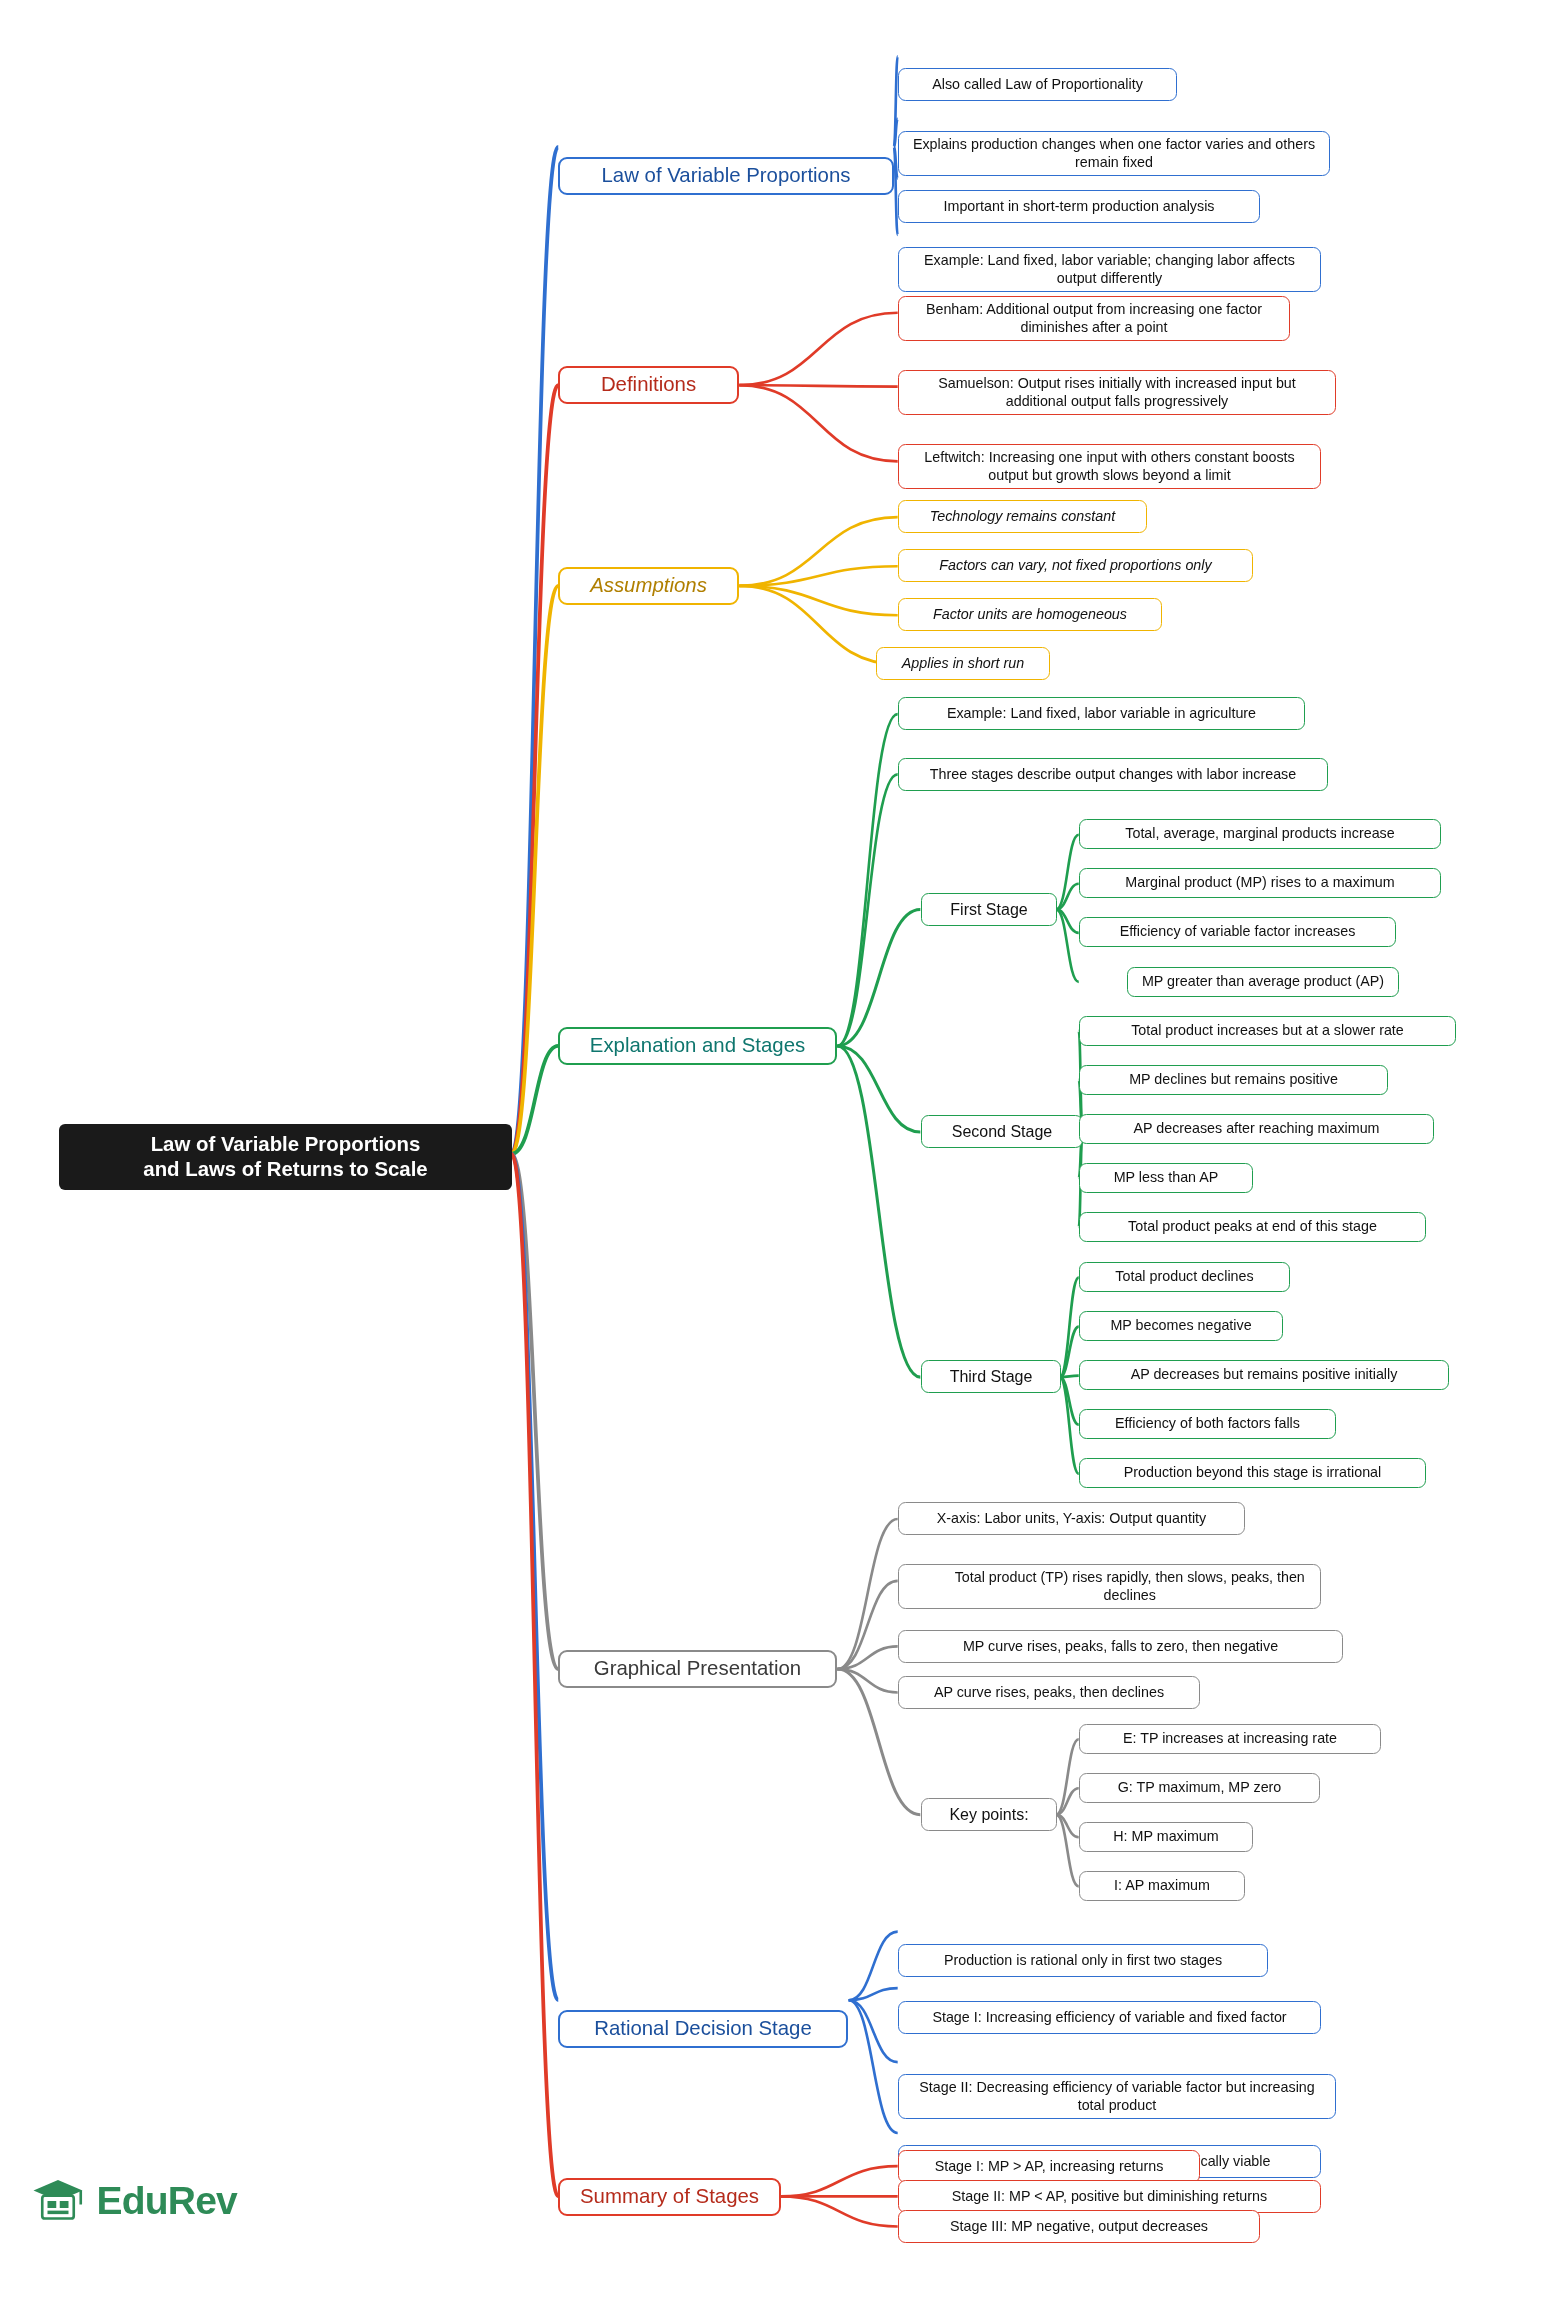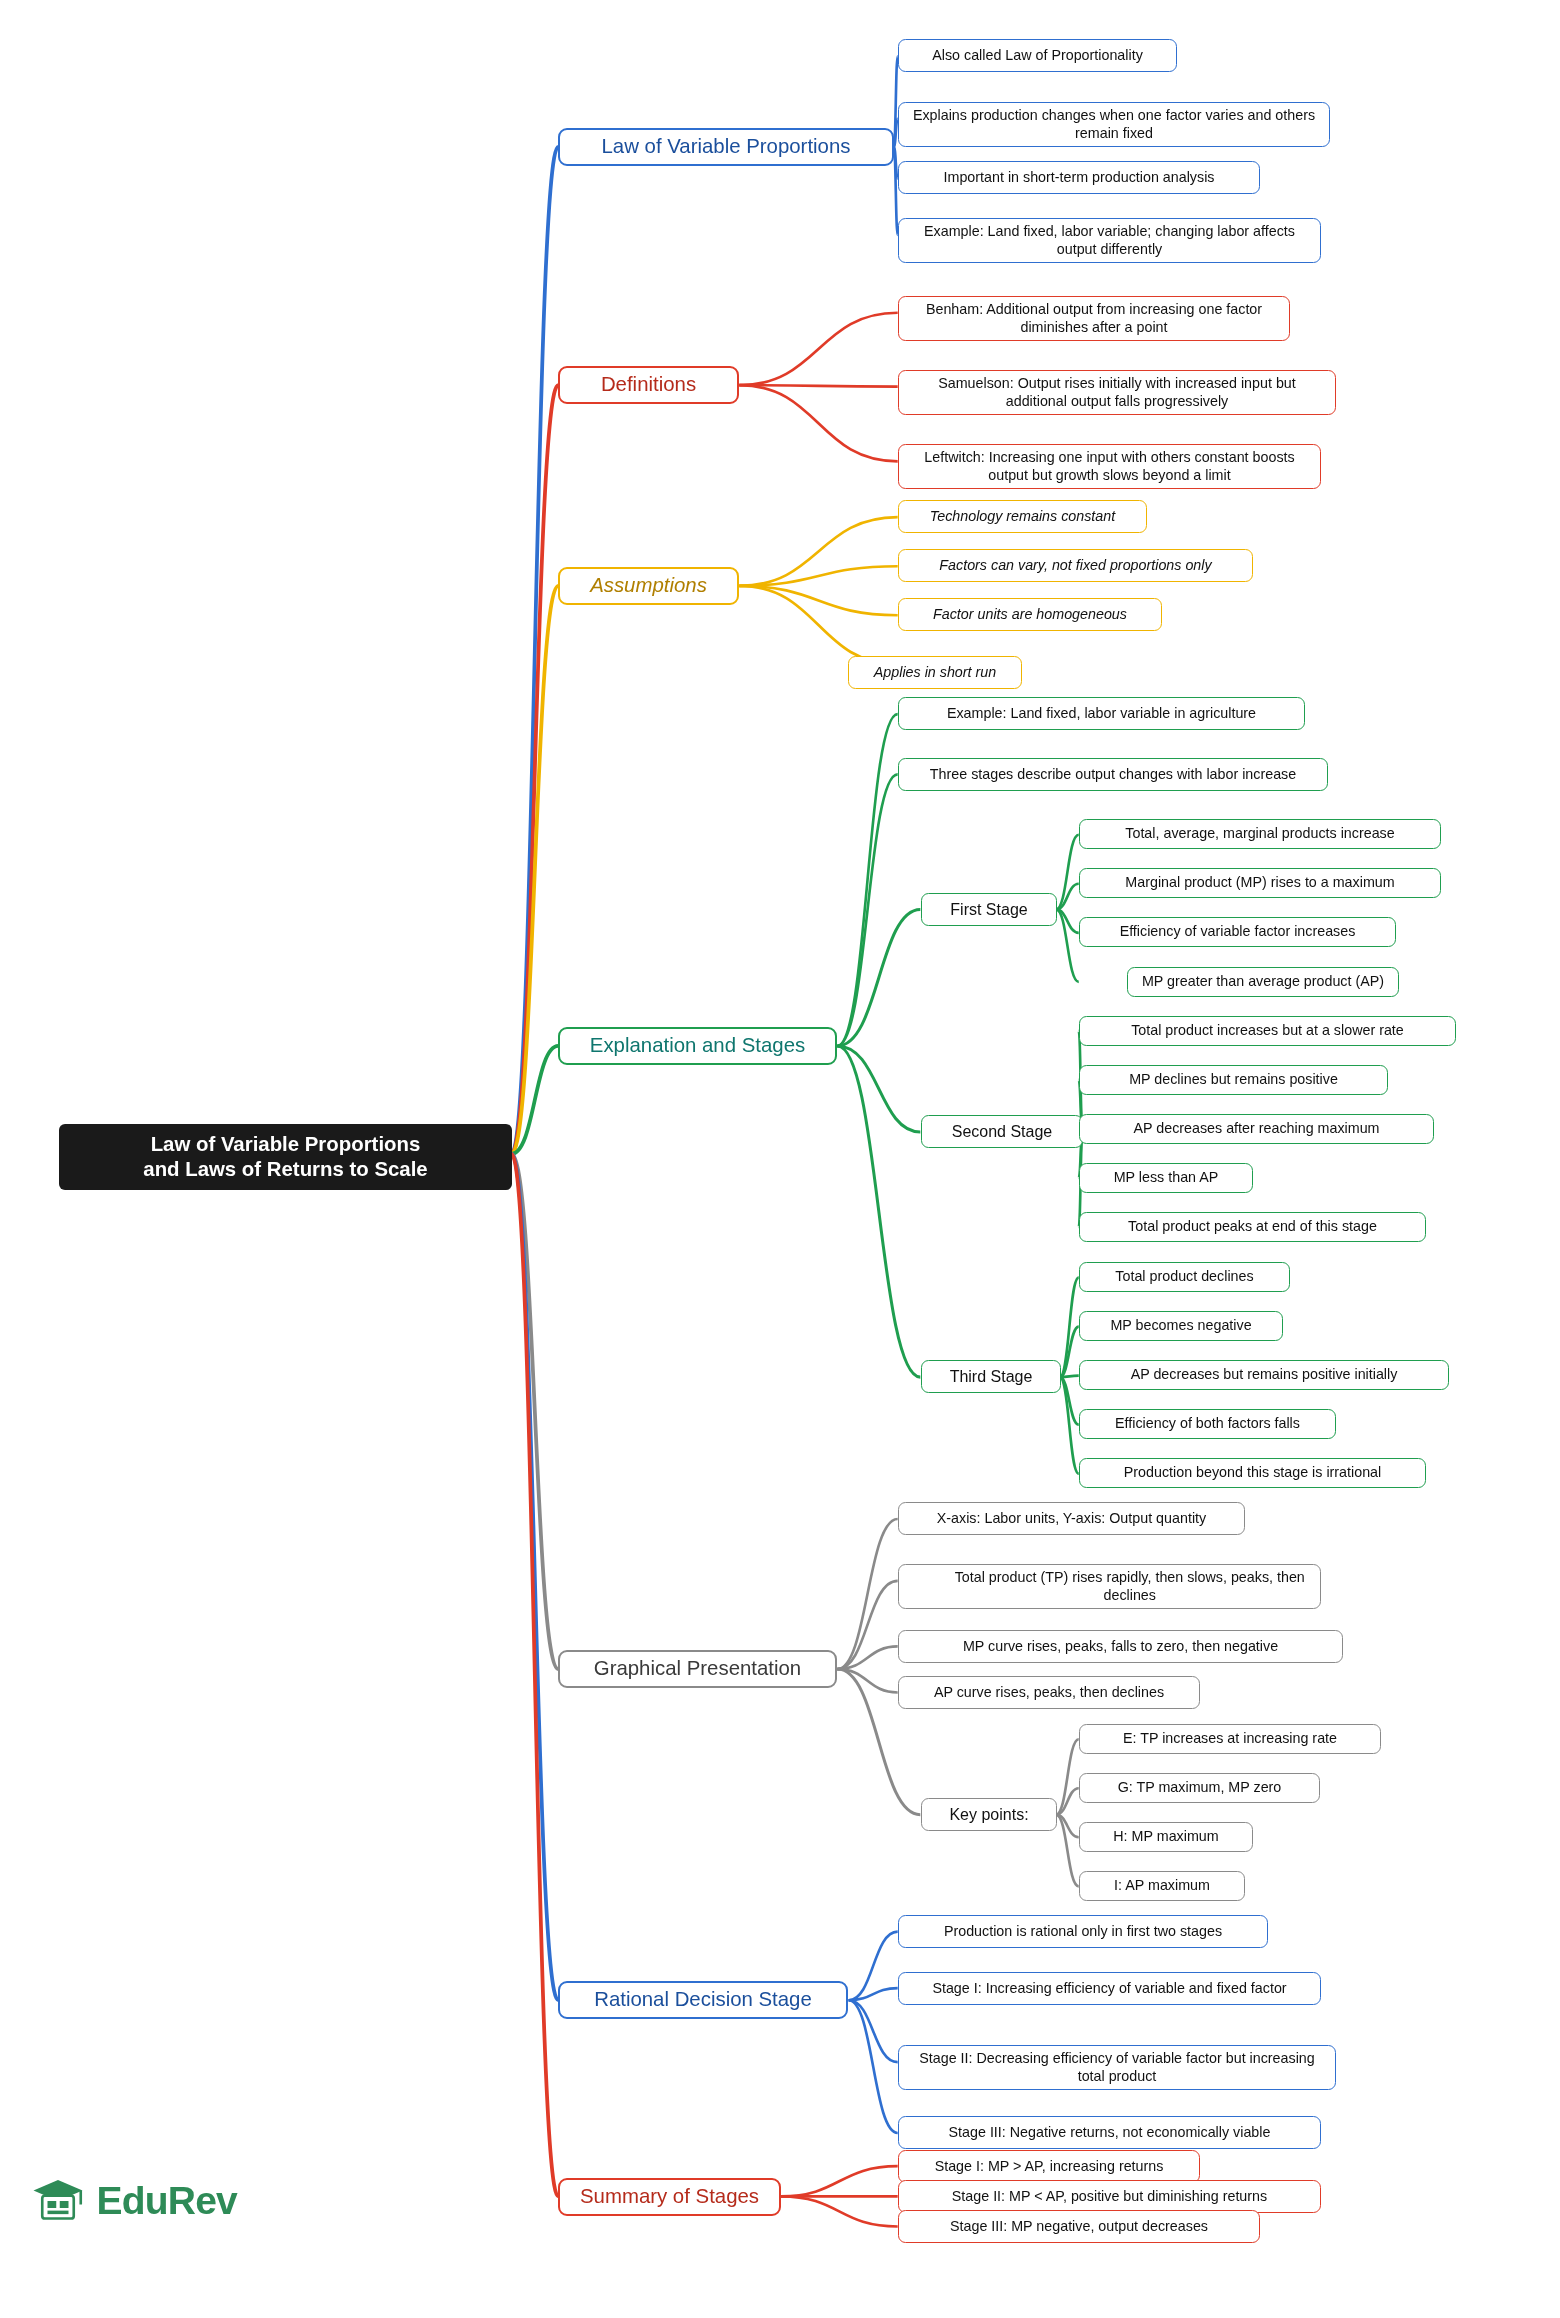--- a/index.html
+++ b/index.html
@@ -4,21 +4,21 @@
 <style>
   html,body{margin:0;padding:0;background:#ffffff;}
   body{width:1560px;height:2319px;font-family:"Liberation Sans",sans-serif;position:relative;overflow:hidden;}
   #canvas{position:absolute;left:0;top:0;width:1560px;height:2319px;}
   svg.links{position:absolute;left:0;top:0;width:1560px;height:2319px;pointer-events:none;}
   .node{position:absolute;box-sizing:border-box;display:flex;align-items:center;justify-content:center;text-align:center;background:#ffffff;border-radius:7.5px;line-height:1.25;}
   .root{background:#1a1a1a;color:#ffffff;font-weight:bold;border-radius:6px;font-size:20.4px;padding:7.5px 10.6px;border:none;}
   .branch{font-size:20.4px;padding:4.5px 10.6px;border-width:2.3px;border-style:solid;border-radius:9px;background:#ffffff;}
   .leaf{font-size:14.3px;padding:3.8px 7.5px;border-width:1.9px;border-style:solid;border-radius:7.5px;background:#ffffff;color:#111;}
   .sub{font-size:16px;padding:3.8px 7.5px;border-width:1.9px;border-style:solid;border-radius:7.5px;background:#ffffff;color:#111;}
-  .c-blue{border-color:#2f6fd0;color:#1b4f9c;}
+  .c-blue{border-color:#2f6fd0;color:#1b4f9c;margin-top:29px;}
   .c-red{border-color:#e03b28;color:#b52b1b;}
   .c-yellow{border-color:#f0b400;color:#b07f00;font-style:italic;}
   .c-green{border-color:#1f9e4f;color:#0f766e;}
   .c-gray{border-color:#8a8a8a;color:#3a3a3a;}
   .leaf.c-blue,.leaf.c-red,.leaf.c-yellow,.leaf.c-green,.leaf.c-gray,
   .sub.c-blue,.sub.c-red,.sub.c-yellow,.sub.c-green,.sub.c-gray{color:#111;}
   #logo{position:absolute;left:30px;top:2173px;display:flex;align-items:center;gap:10.6px;}
   #logo .cap{width:56px;height:56px;}
   #logo .txt{font-size:39px;font-weight:bold;color:#2e8b57;letter-spacing:-0.8px;}
 </style>
@@ -92,21 +92,21 @@
       <div class="node leaf c-blue" style="left: 898px; top: 161px; width: 362px; min-height: 33px;">Important in short-term production analysis</div>
       <div class="node leaf c-blue" style="left: 898px; top: 218px; width: 423px; min-height: 33px;">Example: Land fixed, labor variable; changing labor affects output differently</div>
       <div class="node branch c-red" style="left: 558px; top: 366px; width: 181px; height: 38px;">Definitions</div>
       <div class="node leaf c-red" style="left: 898px; top: 296px; width: 392px; min-height: 33px;">Benham: Additional output from increasing one factor diminishes after a point</div>
       <div class="node leaf c-red" style="left: 898px; top: 370px; width: 438px; min-height: 33px;">Samuelson: Output rises initially with increased input but additional output falls progressively</div>
       <div class="node leaf c-red" style="left: 898px; top: 444px; width: 423px; min-height: 33px;">Leftwitch: Increasing one input with others constant boosts output but growth slows beyond a limit</div>
       <div class="node branch c-yellow" style="left: 558px; top: 567px; width: 181px; height: 38px;">Assumptions</div>
       <div class="node leaf c-yellow" style="left: 898px; top: 500px; width: 249px; min-height: 33px;">Technology remains constant</div>
       <div class="node leaf c-yellow" style="left: 898px; top: 549px; width: 355px; min-height: 33px;">Factors can vary, not fixed proportions only</div>
       <div class="node leaf c-yellow" style="left: 898px; top: 598px; width: 264px; min-height: 33px;">Factor units are homogeneous</div>
-      <div class="node leaf c-yellow" style="left: 848px; top: 647px; width: 174px; min-height: 33px; margin-top: 9px;">Applies in short run</div>
+      <div class="node leaf c-yellow" style="left: 876px; top: 647px; width: 174px; min-height: 33px;">Applies in short run</div>
       <div class="node branch c-green" style="left: 558px; top: 1027px; width: 279px; height: 38px;">Explanation and Stages</div>
       <div class="node leaf c-green" style="left: 898px; top: 697px; width: 407px; min-height: 33px;">Example: Land fixed, labor variable in agriculture</div>
       <div class="node leaf c-green" style="left: 898px; top: 758px; width: 430px; min-height: 33px;">Three stages describe output changes with labor increase</div>
       <div class="node sub c-green" style="left: 921px; top: 893px; width: 136px; height: 33px;">First Stage</div>
       <div class="node leaf c-green" style="left: 1079px; top: 819px; width: 362px; min-height: 30px;">Total, average, marginal products increase</div>
       <div class="node leaf c-green" style="left: 1079px; top: 868px; width: 362px; min-height: 30px;">Marginal product (MP) rises to a maximum</div>
       <div class="node leaf c-green" style="left: 1079px; top: 917px; width: 317px; min-height: 30px;">Efficiency of variable factor increases</div>
       <div class="node leaf c-green" style="left: 1079px; top: 967px; width: 272px; min-height: 30px; margin-left: 48px;">MP greater than average product (AP)</div>
       <div class="node sub c-green" style="left: 921px; top: 1115px; width: 162px; height: 33px;">Second Stage</div>
       <div class="node leaf c-green" style="left: 1079px; top: 1016px; width: 377px; min-height: 30px;">Total product increases but at a slower rate</div>

